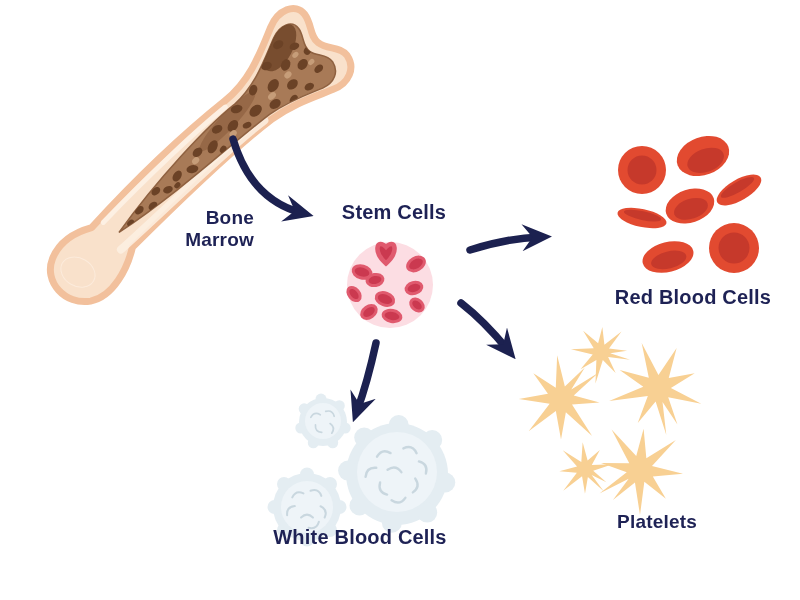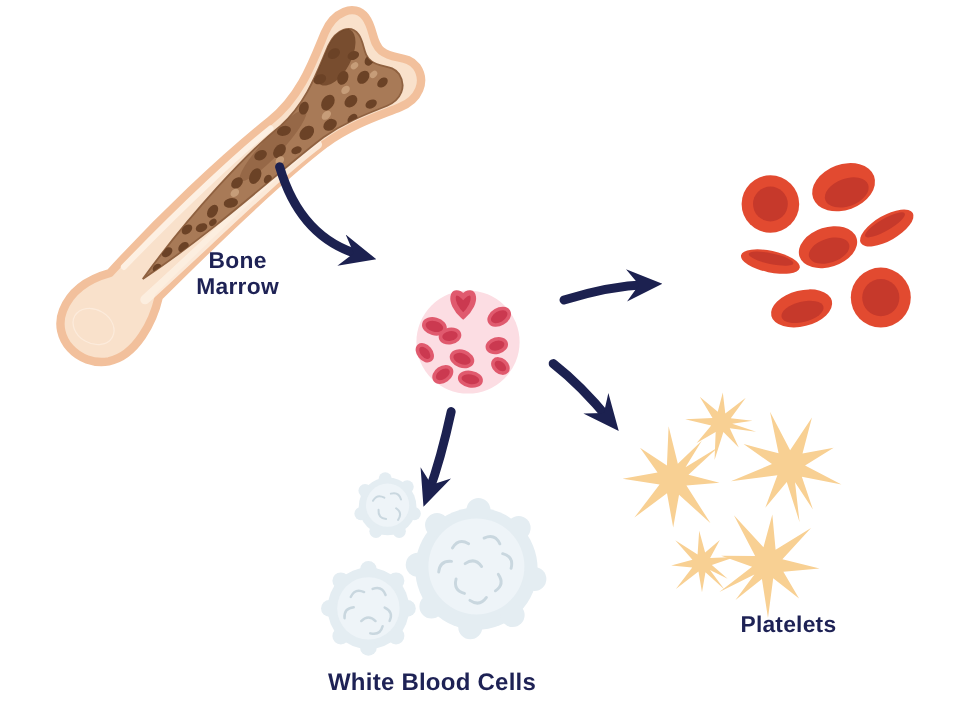--- a/index.html
+++ b/index.html
@@ -2,21 +2,21 @@
 <html style="--label-text: #1e2255; --arrow: #1c2150; --rbc-outer: #e24a30; --rbc-inner: #c6392b; --platelet: #f8d093; --wbc-body: #e4edf2; --wbc-light: #eef4f8; --wbc-mark: #c9d7df; --stem-bg: #fcdde3; --stem-blob-outer: #e05a6e; --stem-blob-inner: #cb3950; --bone-body: #f9e1cb; --bone-rim: #f2c09c; --bone-highlight: #fdf0e3; --marrow-base: #a87a57; --marrow-dark: #6b4226; --marrow-light: #c69d79;"><head>
 <meta charset="utf-8">
 <style>
   html,body{margin:0;padding:0;background:#fff;}
   .canvas{position:relative;width:800px;height:600px;background:#fff;overflow:hidden;
           font-family:"Liberation Sans",sans-serif;}
   .canvas svg{position:absolute;left:0;top:0;}
   .label{position:absolute;font-weight:800;font-size:19px;letter-spacing:.2px;
          color:var(--label-text,#1e2255);transform:translateX(-50%);
          white-space:nowrap;text-align:center;}
-  .label.wrap{white-space:normal;width:112px;line-height:22px;}
+  .label.wrap{white-space:normal;width:112px;line-height:22px;text-align:right;}
   .label.big{font-size:20px;}
   
   .c-rbc-o{fill:var(--rbc-outer,#e24a30);}
   .c-rbc-i{fill:var(--rbc-inner,#c6392b);}
   .c-platelet{fill:var(--platelet,#f8d093);}
   .c-wbc{fill:var(--wbc-body,#e4edf2);}
   .c-wbc-l{fill:var(--wbc-light,#eef4f8);}
   .c-wbc-m{stroke:var(--wbc-mark,#c9d7df);fill:none;stroke-width:2.4;stroke-linecap:round;}
   .c-stem-bg{fill:var(--stem-bg,#fcdde3);}
   .c-blob{fill:var(--stem-blob-inner,#cb3950);stroke:var(--stem-blob-outer,#e05a6e);stroke-width:3;}
@@ -205,15 +205,17 @@
         <use href="#chev" transform="translate(10,-16) rotate(25) scale(0.85)"></use>
         <use href="#chev" transform="translate(18,4) rotate(70) scale(0.85)"></use>
         <use href="#chev" transform="translate(-18,2) rotate(-50) scale(0.85)"></use>
         <use href="#chev" transform="translate(0,8) scale(0.85)"></use>
         <use href="#chev" transform="translate(8,20) rotate(150) scale(0.85)"></use>
       </g>
     </g>
   </svg>
 
   <div class="label wrap" style="left:198px;top:207px;">Bone Marrow</div>
+  <div class="label big" style="left:394px;top:201px;">Stem Cells</div>
+  <div class="label big" style="left:693px;top:286px;">Red Blood Cells</div>
   <div class="label" style="left:617px;top:511px;margin-left:40px;">Platelets</div>
-  <div class="label big" style="left:360px;top:558px;">White Blood Cells</div>
+  <div class="label big" style="left:360px;top:526px;">White Blood Cells</div>
 </div>
 
 </body></html>

